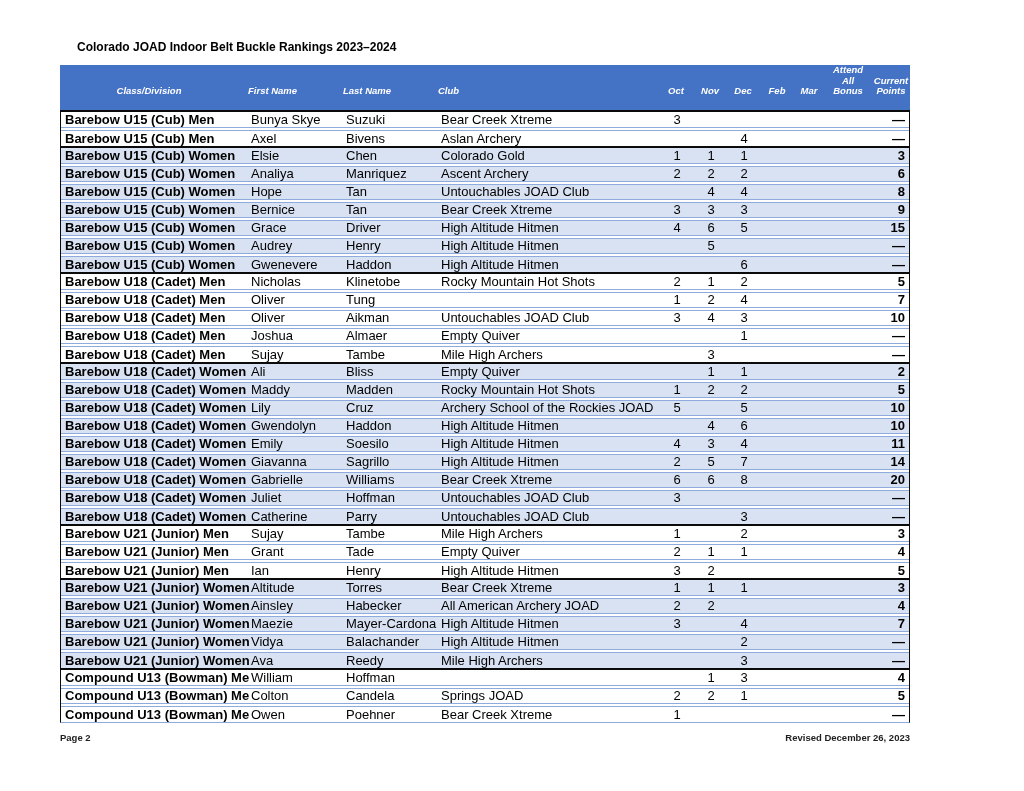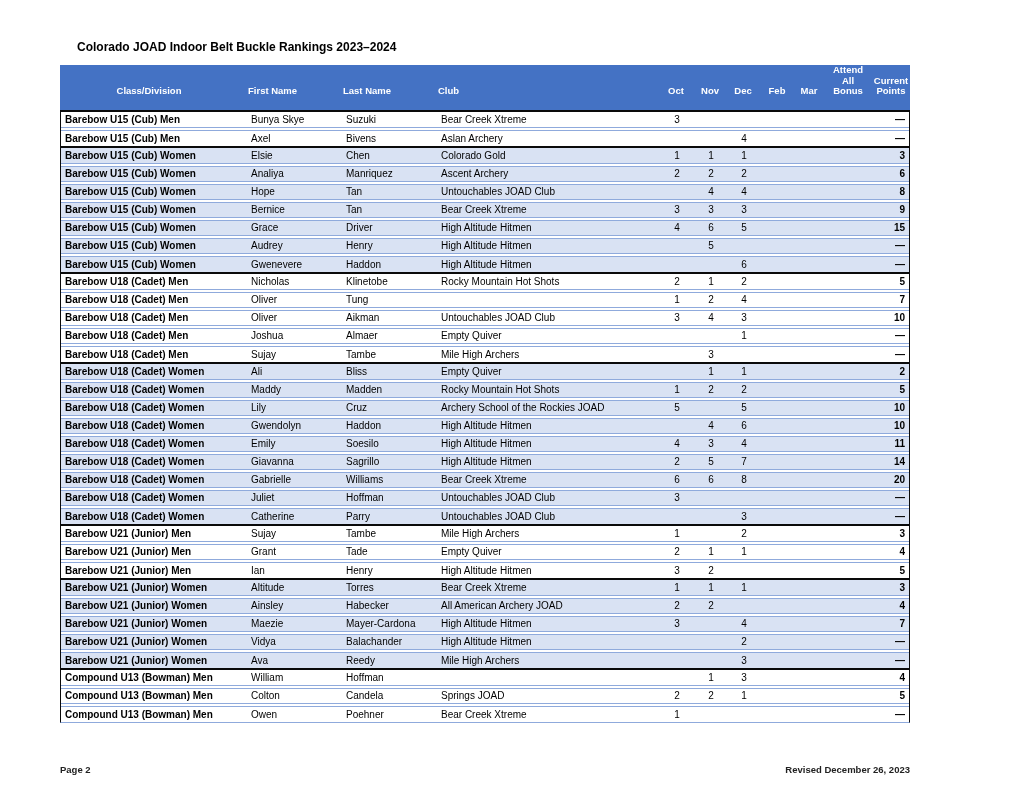--- a/index.html
+++ b/index.html
@@ -22,50 +22,50 @@
   .table{
     position:absolute;left:60px;top:65px;width:850px;
   }
   .thead{
     display:grid;grid-template-columns:var(--cols);
     background:var(--header-bg);color:#fff;
     height:45px;align-items:end;
     font-size:9.5px;font-weight:700;
     padding-bottom:0;box-sizing:border-box;
   }
-  .th{padding-bottom:20px;text-align:center;line-height:10.5px;}
+  .th{padding-bottom:20px;text-align:center;line-height:10.5px;font-style:italic;}
   .th-class{text-align:center;padding-right:10px;}
   .th-first,.th-last,.th-club{text-align:left;}
   .th-stack div{line-height:10.5px;}
   .tbody{
     border-left:1.6px solid var(--group-line);
     border-right:1.6px solid var(--group-line);
     border-bottom:1.5px solid var(--line);
     background:#fff;
   }
   .group{border-top:2px solid var(--group-line);background:#fff;}
   .group.shaded .row{background:var(--shaded);}
   .row{
     display:grid;grid-template-columns:var(--cols);
     height:16px;box-sizing:border-box;align-items:center;
     background:#fff;
     border-top:1px solid var(--line);
     border-bottom:1px solid var(--line);
     margin-bottom:2px;
-    font-size:10px;line-height:14px;
+    font-size:13px;line-height:14px;
   }
   .group .row:first-child{border-top:none;}
   .group .row:last-child{border-bottom:none;margin-bottom:0;}
   .cell{white-space:nowrap;overflow:hidden;}
   .c-class{font-weight:700;padding-left:4px;}
   .c-first,.c-last,.c-club{padding-left:2px;}
   .c-oct,.c-nov,.c-dec,.c-feb,.c-mar,.c-bonus{text-align:center;}
   .c-points{font-weight:700;text-align:right;padding-right:6px;}
   .footer{
-    position:absolute;left:60px;width:850px;top:764px;
+    position:absolute;left:60px;width:850px;top:732px;
     display:flex;justify-content:space-between;
     font-size:9.5px;font-weight:700;color:#222;
   }
 </style>
 </head>
 <body>
 
 <div class="page">
 
   <div class="title">Colorado JOAD Indoor Belt Buckle Rankings 2023–2024</div>

